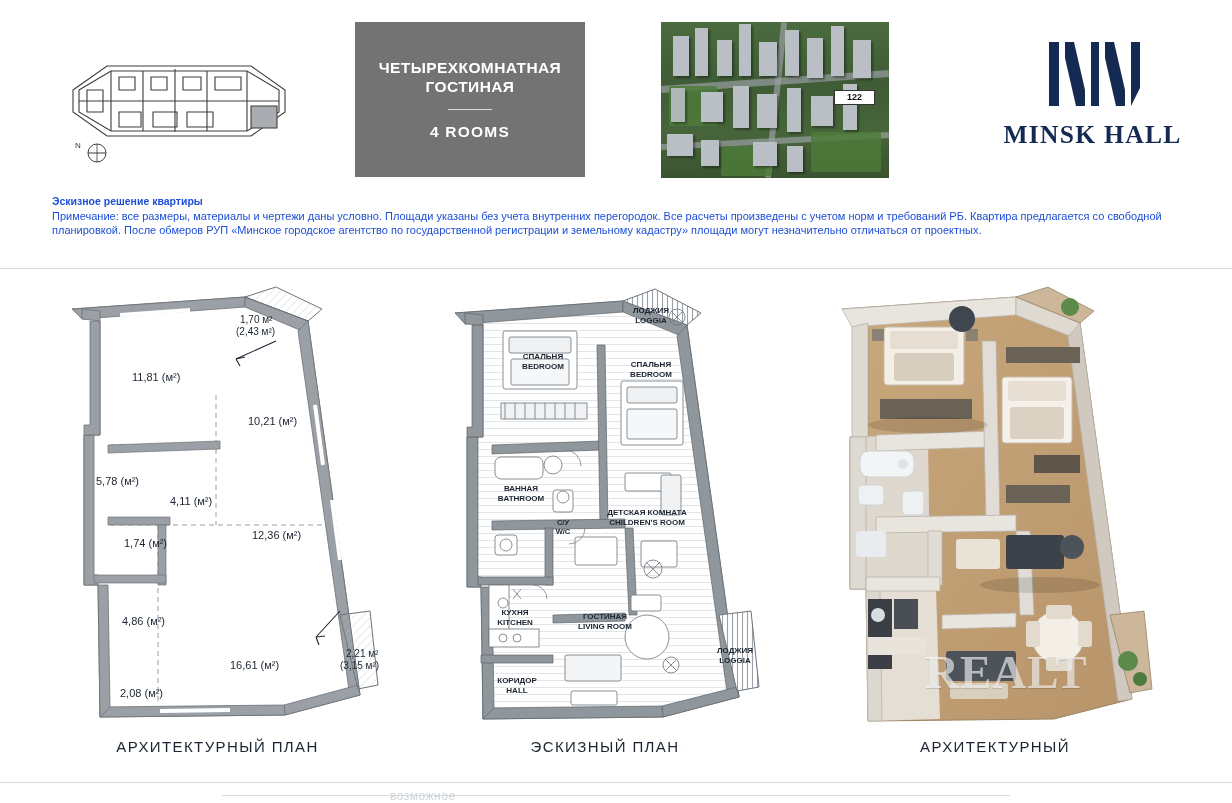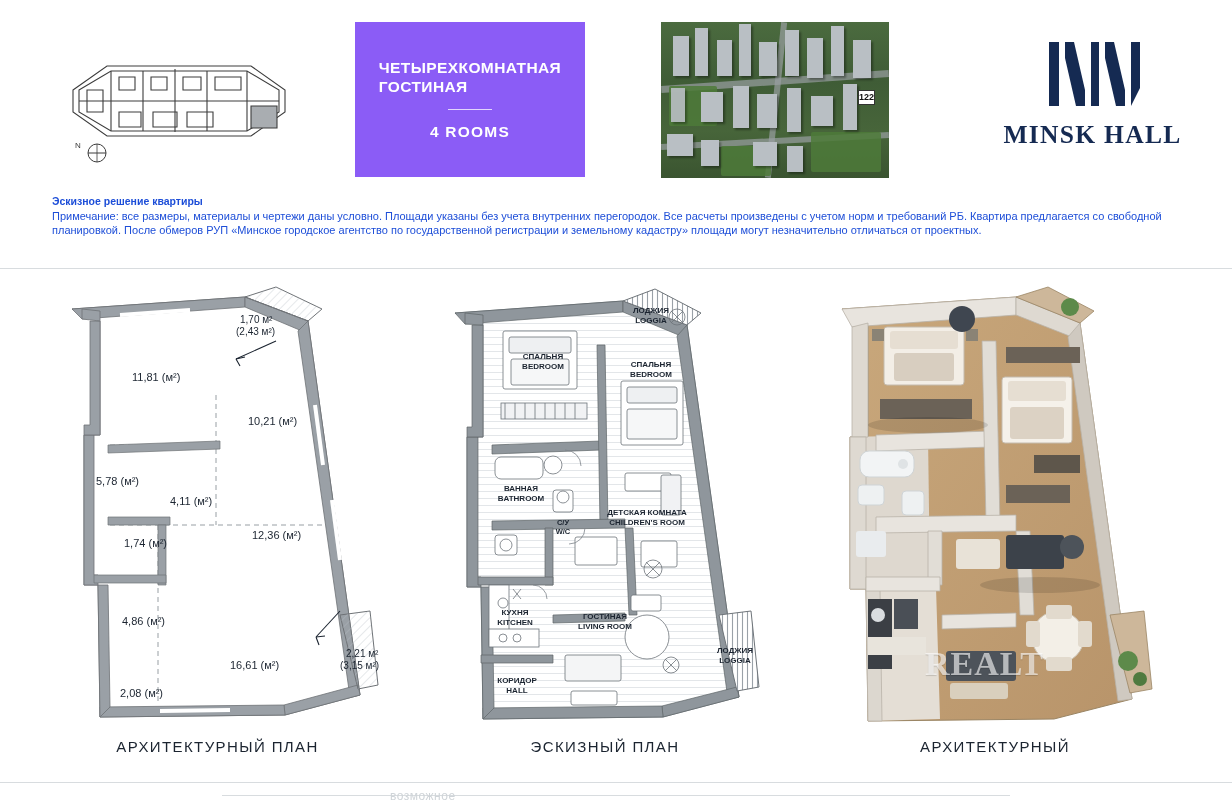--- a/index.html
+++ b/index.html
@@ -14,40 +14,40 @@
   .page{position:absolute;inset:0;}
 
   
   .header{position:absolute;left:0;top:0;width:1232px;height:190px;}
 
   .keyplan{position:absolute;left:55px;top:28px;width:240px;height:140px;}
   .keyplan svg{display:block;}
 
   .title-box{
     position:absolute;left:355px;top:22px;width:230px;height:155px;
-    background:#8b5cf6;color:#ffffff;
+    background:#737373;color:#ffffff;
     display:flex;flex-direction:column;align-items:center;justify-content:center;
-    text-align:left;
+    text-align:center;
   }
   .title-box .t1{font-size:15.5px;font-weight:bold;letter-spacing:.4px;line-height:19px;}
   .title-box .rule{width:44px;height:1px;background:#ffffff;opacity:.75;margin:13px 0;}
   .title-box .t2{font-size:15.5px;font-weight:bold;letter-spacing:1.2px;}
 
   .aerial{
     position:absolute;left:661px;top:22px;width:228px;height:156px;
     overflow:hidden;background:#2f4a2a;
   }
   .aerial .sky{position:absolute;inset:0;background:
      linear-gradient(180deg,#4b6b3f 0%,#3f5c36 38%,#47653a 70%,#3a5430 100%);}
   .aerial .blk{position:absolute;background:#b9bfc4;box-shadow:2px 2px 2px rgba(0,0,0,.35);}
   .aerial .green{position:absolute;background:#4e7a3a;border-radius:2px;opacity:.85;}
   .aerial .road{position:absolute;background:#9aa0a3;opacity:.7;}
   .marker{
     position:absolute;right:14px;top:68px;background:#ffffff;border:1px solid #333;
-    font-size:9px;line-height:11px;padding:1px 0;font-weight:bold;color:#111;
+    font-size:9px;line-height:11px;padding:1px 12px;font-weight:bold;color:#111;
   }
 
   .logo{position:absolute;left:985px;top:28px;width:215px;height:145px;text-align:center;}
   .logo .mark{height:92px;}
   .logo .brand{font-family:"Liberation Serif", serif;font-size:25.5px;letter-spacing:1.3px;color:#152a52;font-weight:bold;}
 
   
   .notes{position:absolute;left:52px;top:195px;width:1145px;color:#1d4ed8;}
   .notes .n-title{font-size:10.5px;font-weight:bold;margin-bottom:3px;}
   .notes .n-body{font-size:11px;line-height:13.5px;}
@@ -66,21 +66,21 @@
   #cap-arch{left:40px;width:355px;}
   #cap-sketch{left:425px;width:360px;}
   #cap-render{left:810px;width:370px;}
   .cap-wrap div{text-align:center;font-size:15px;letter-spacing:1.4px;}
 
   svg{display:block;}
 
   .watermark{
     position:absolute;left:925px;top:655px;
     font-family:"Liberation Serif", serif;
-    font-size:34px;font-weight:bold;color:rgba(255,255,255,.62);
+    font-size:47px;font-weight:bold;color:rgba(255,255,255,.62);
     letter-spacing:1px;pointer-events:none;
     text-shadow:0 1px 1px rgba(0,0,0,.15);
   }
   .footer-ghost{
     position:absolute;left:390px;top:789px;font-size:12px;color:#cfd4d8;letter-spacing:.5px;
   }
 </style>
 </head>
 <body>
 

